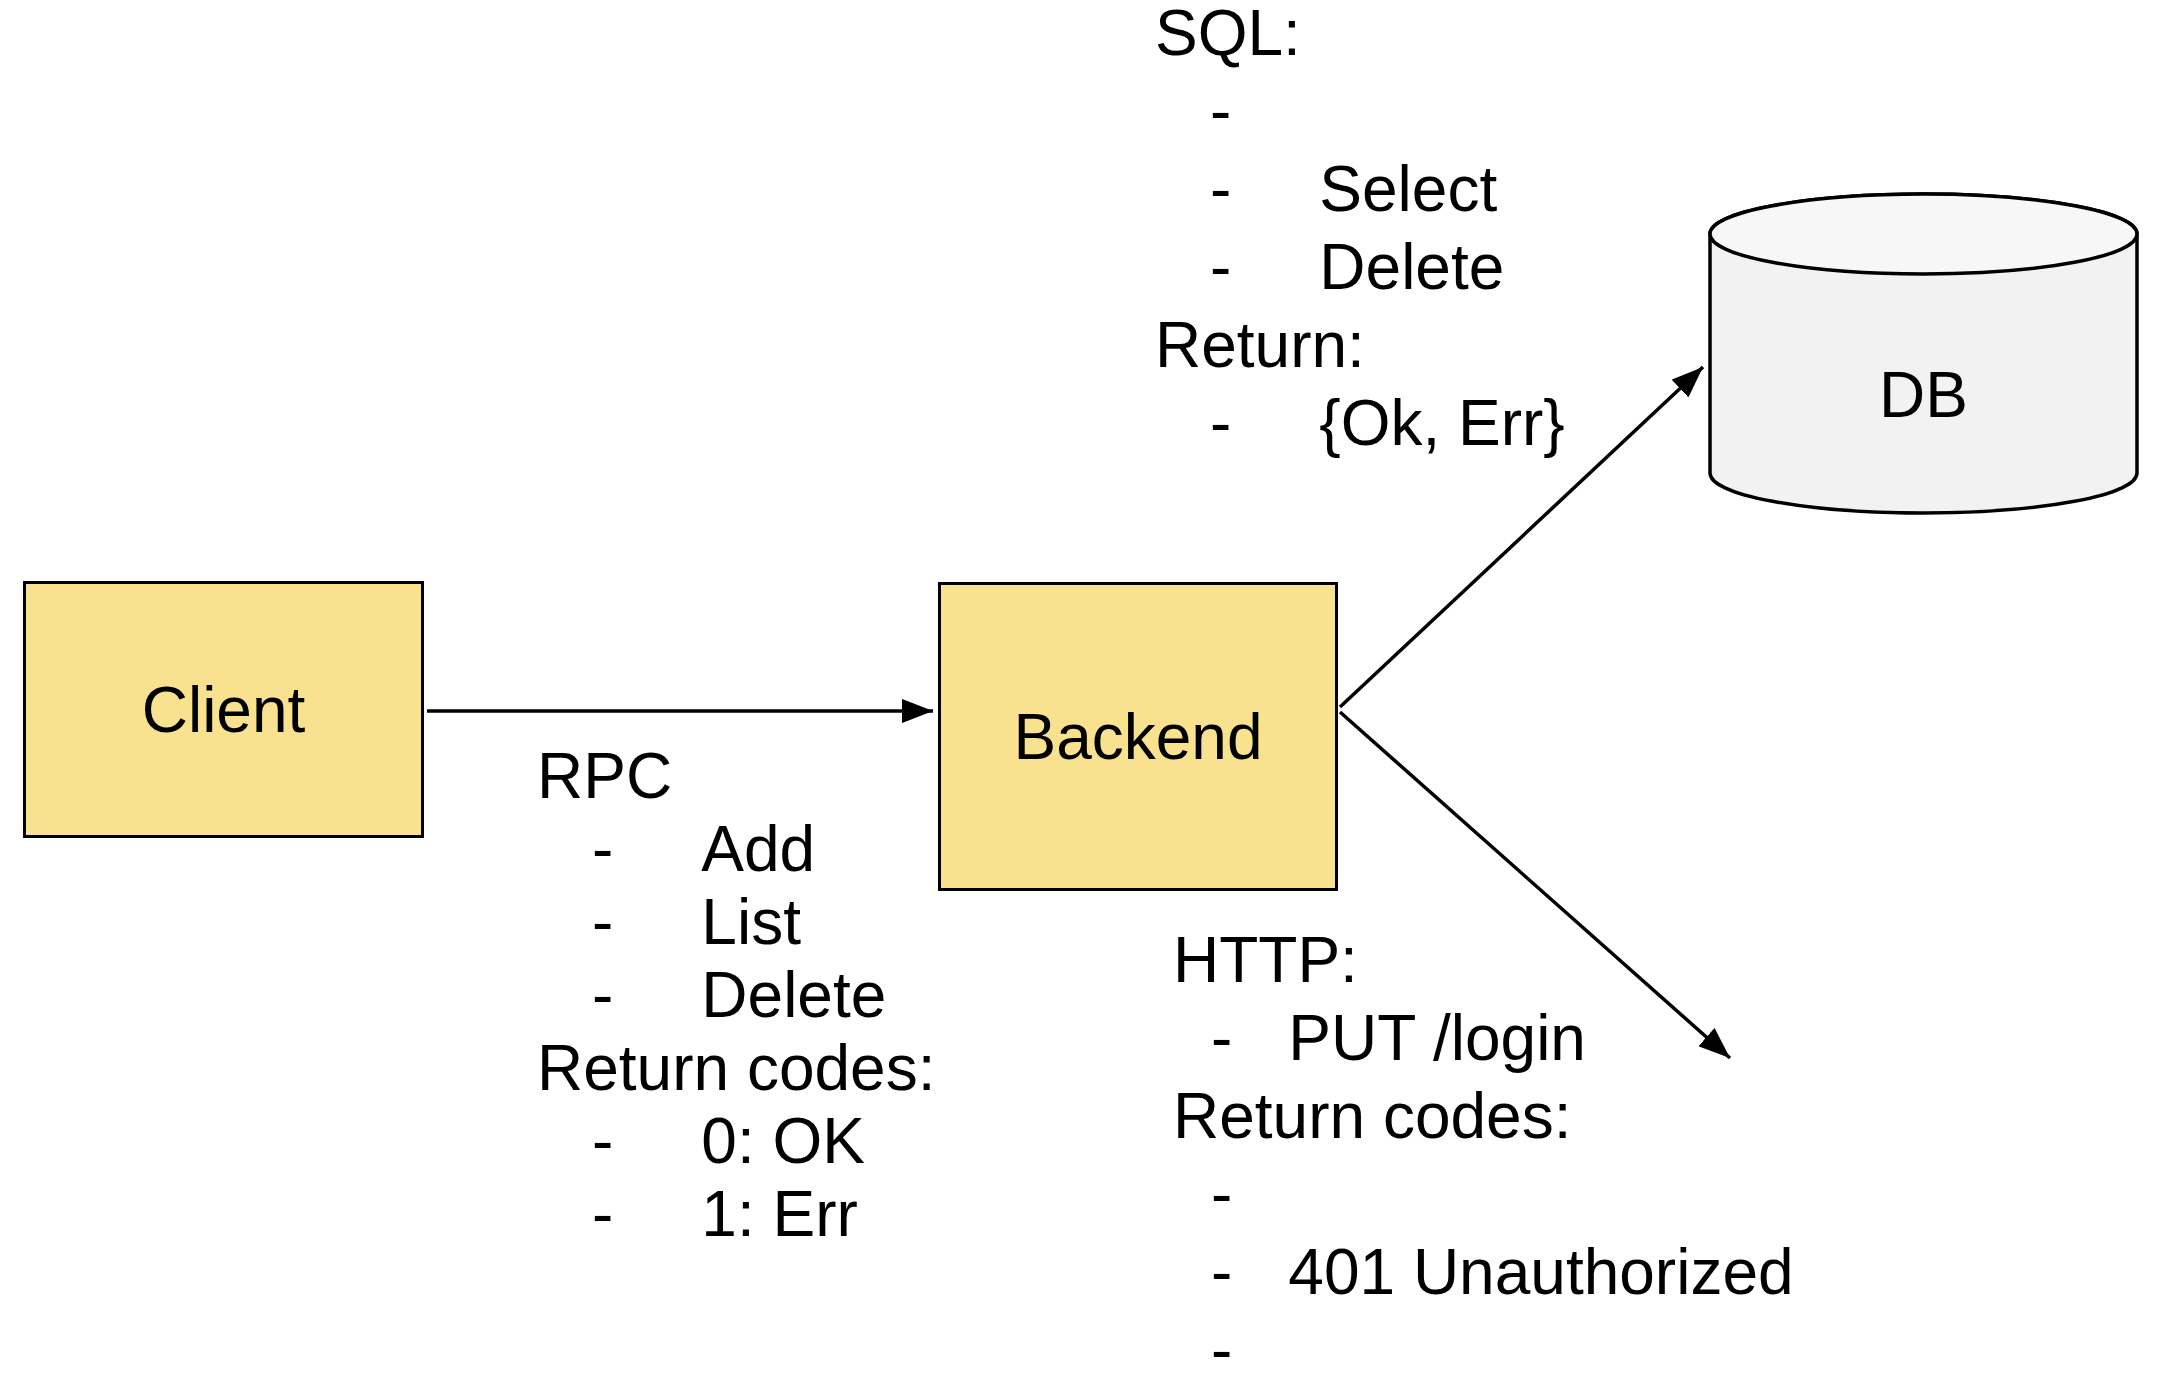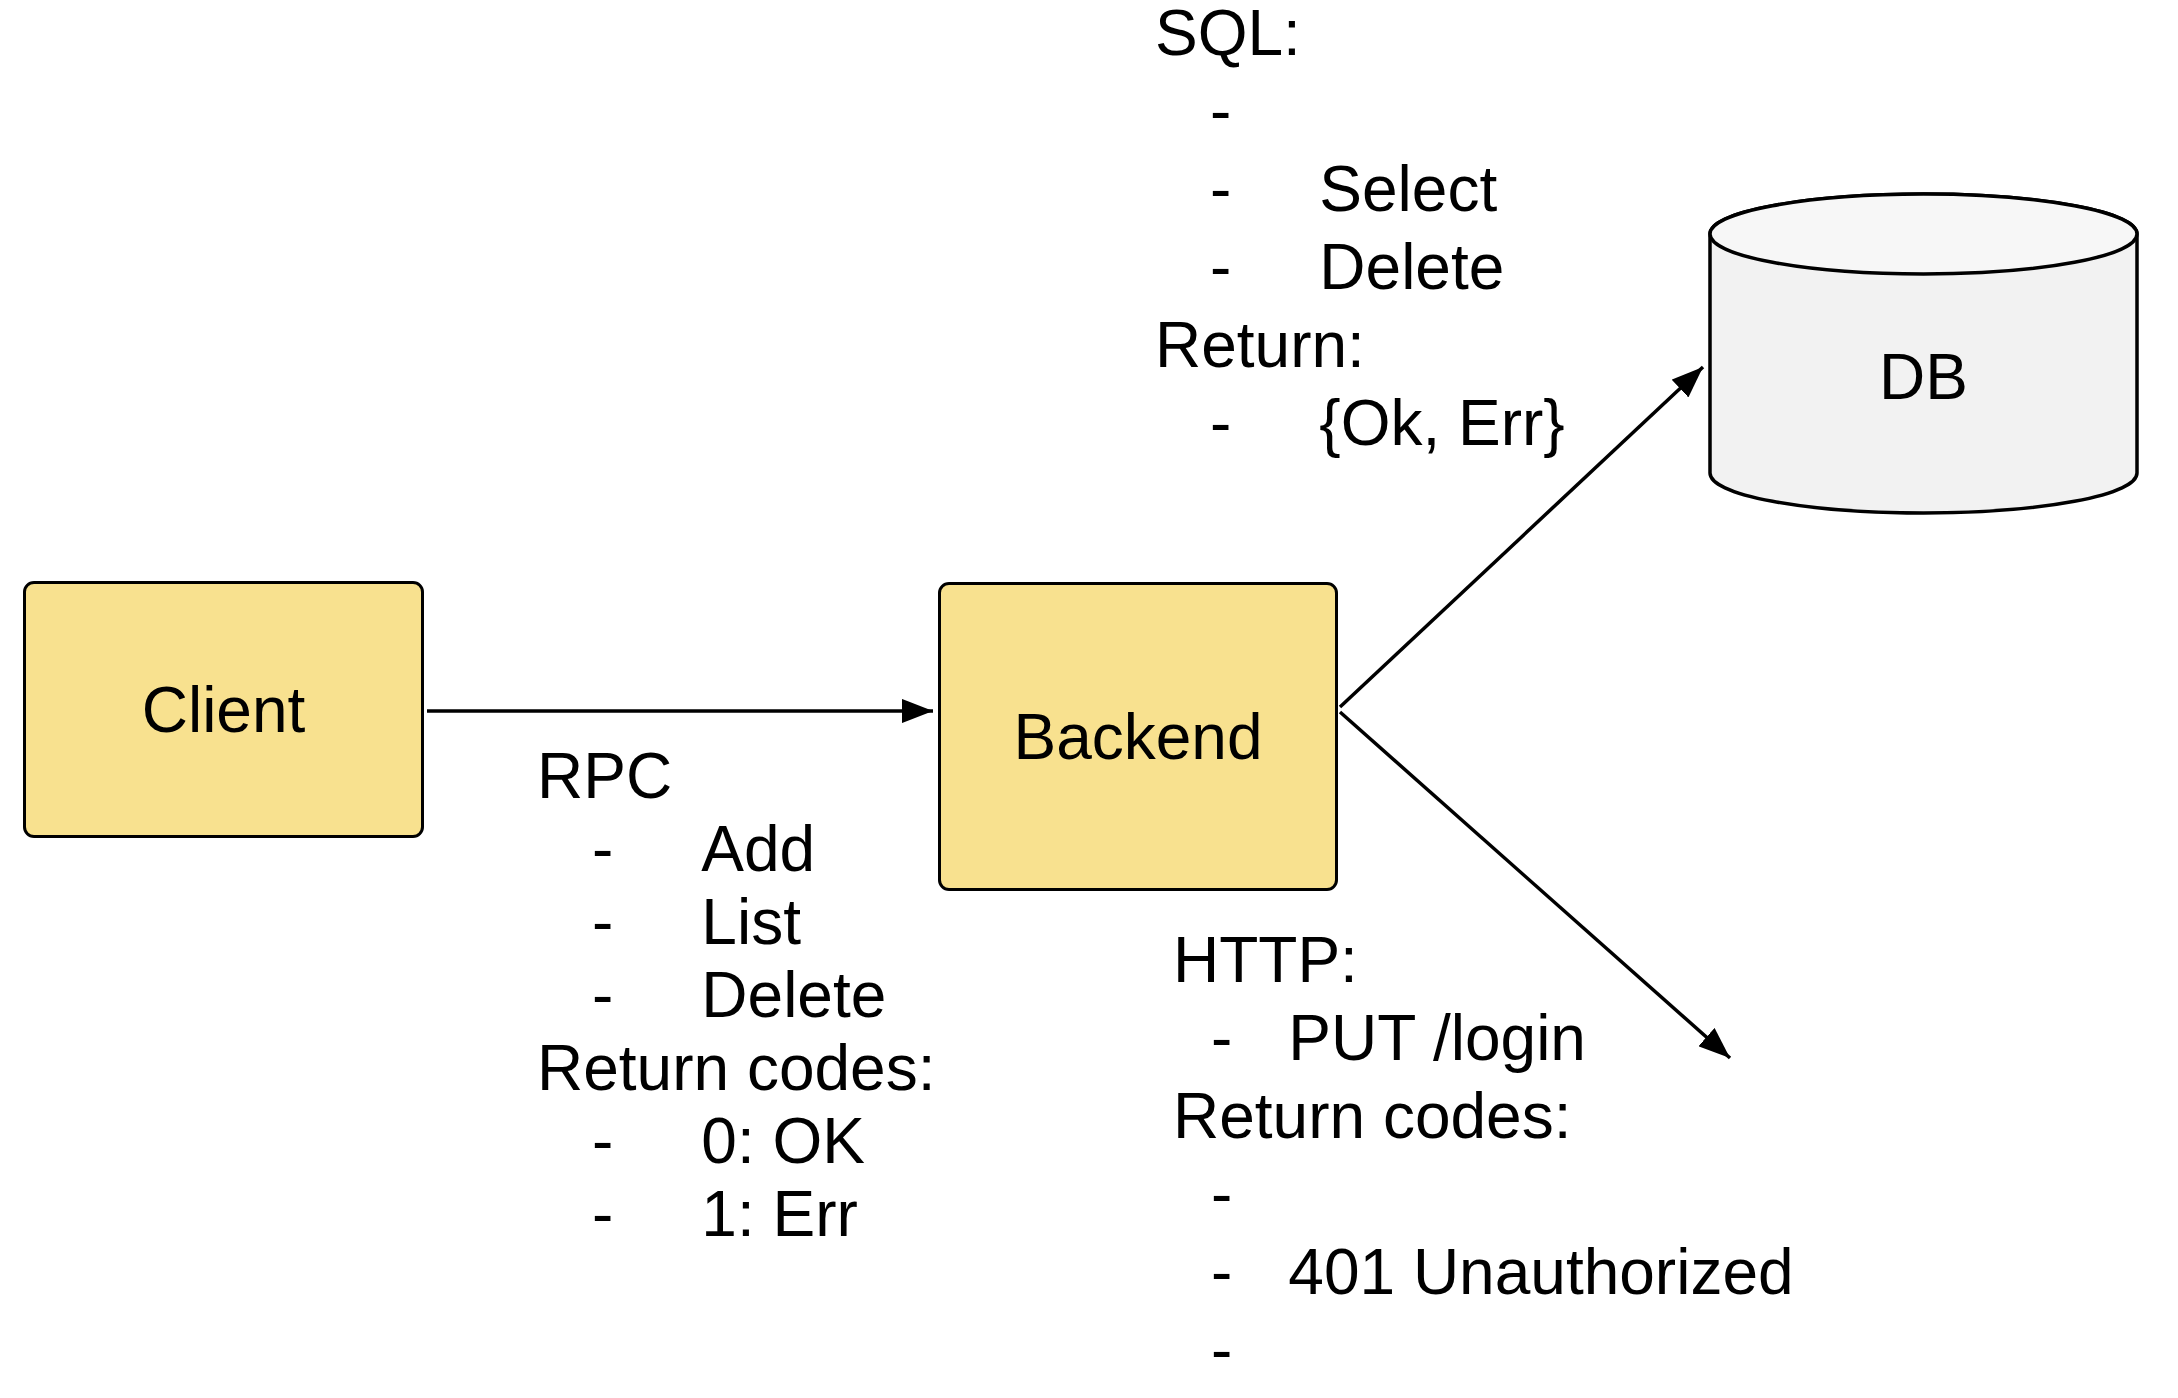--- a/index.html
+++ b/index.html
@@ -27,32 +27,32 @@
     position: absolute;
     border: 3px solid var(--stroke, #000000);
     display: flex;
     align-items: center;
     justify-content: center;
     box-sizing: border-box;
     font-size: 64px;
     line-height: 78px;
     text-align: center;
   }
-  .node.yellow { background: var(--node-yellow, #F8E18F); border-radius: 11px; }
+  .node.yellow { background: var(--node-yellow, #F8E18F); }
   .node.gray   { background: var(--node-gray, #F2F2F2); }
 
   #client  { left: 23px;   top: 581px; width: 401px; height: 257px; }
   #backend { left: 938px;  top: 582px; width: 400px; height: 309px; }
   #idp     { left: 1736px; top: 940px; width: 401px; height: 257px; }
   #idp .node-label { display: inline-block; width: 340px; }
 
   .db-label-wrap {
     position: absolute;
     left: 1710px;
-    top: 338px;
+    top: 356px;
     width: 427px;
     height: 78px;
     display: flex;
     align-items: center;
     justify-content: center;
     font-size: 64px;
     line-height: 78px;
   }
 
   .anno {

